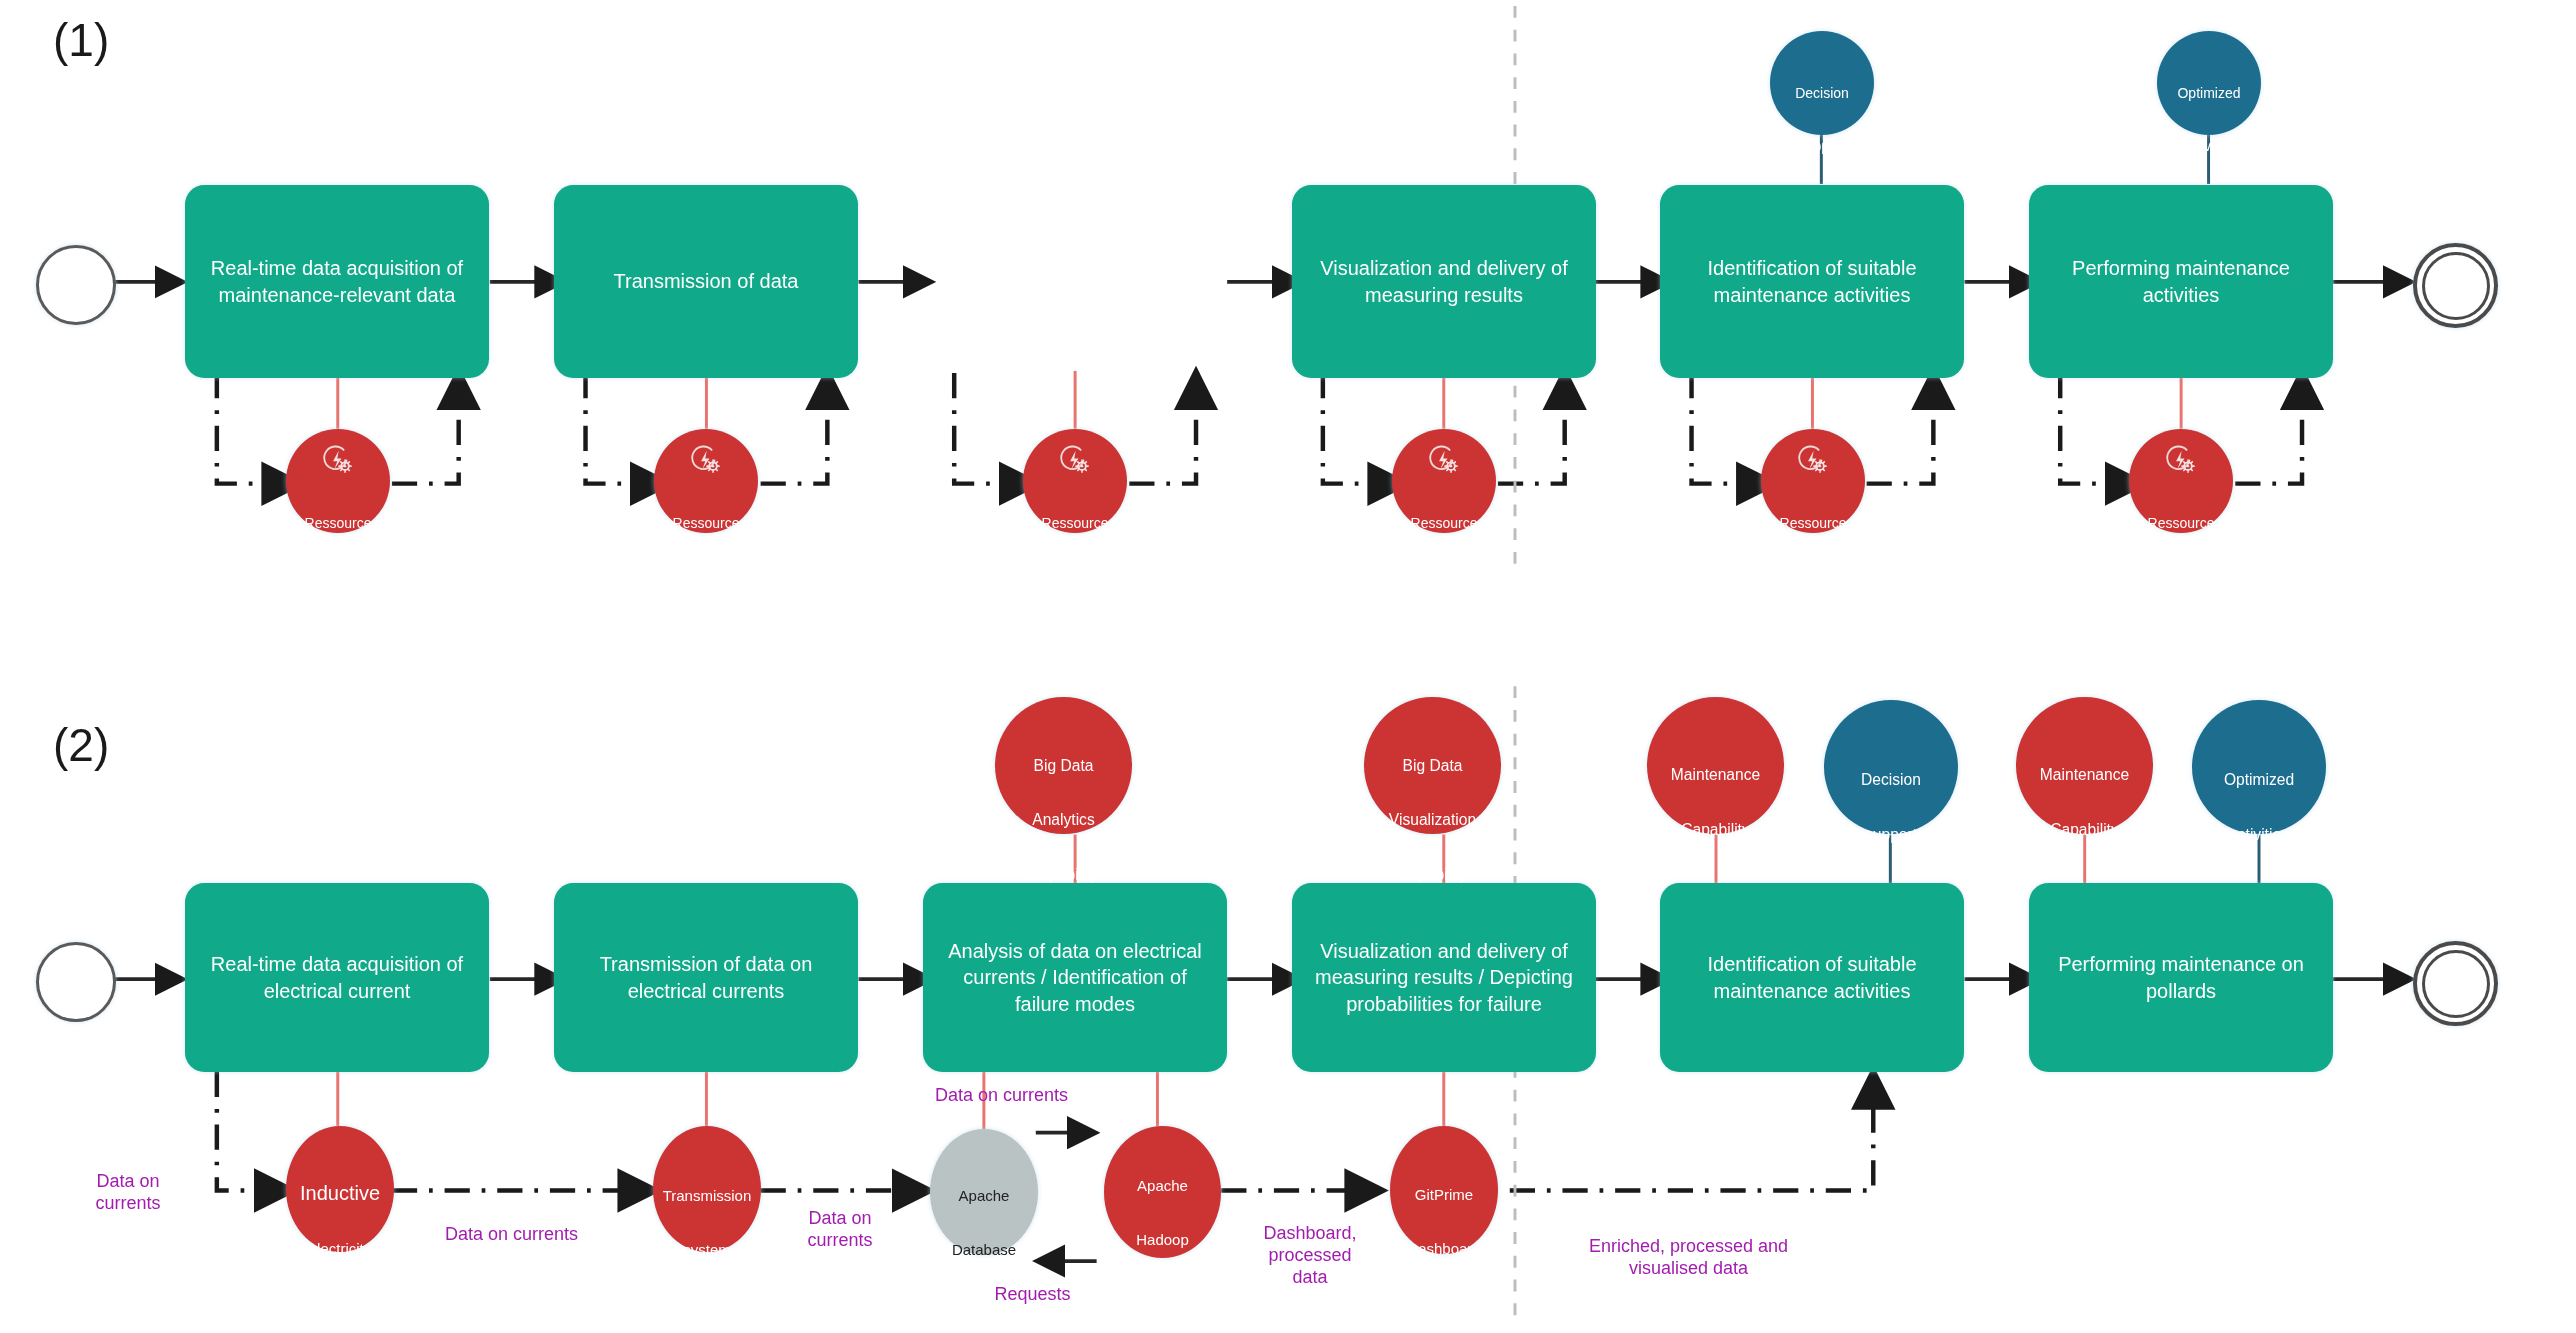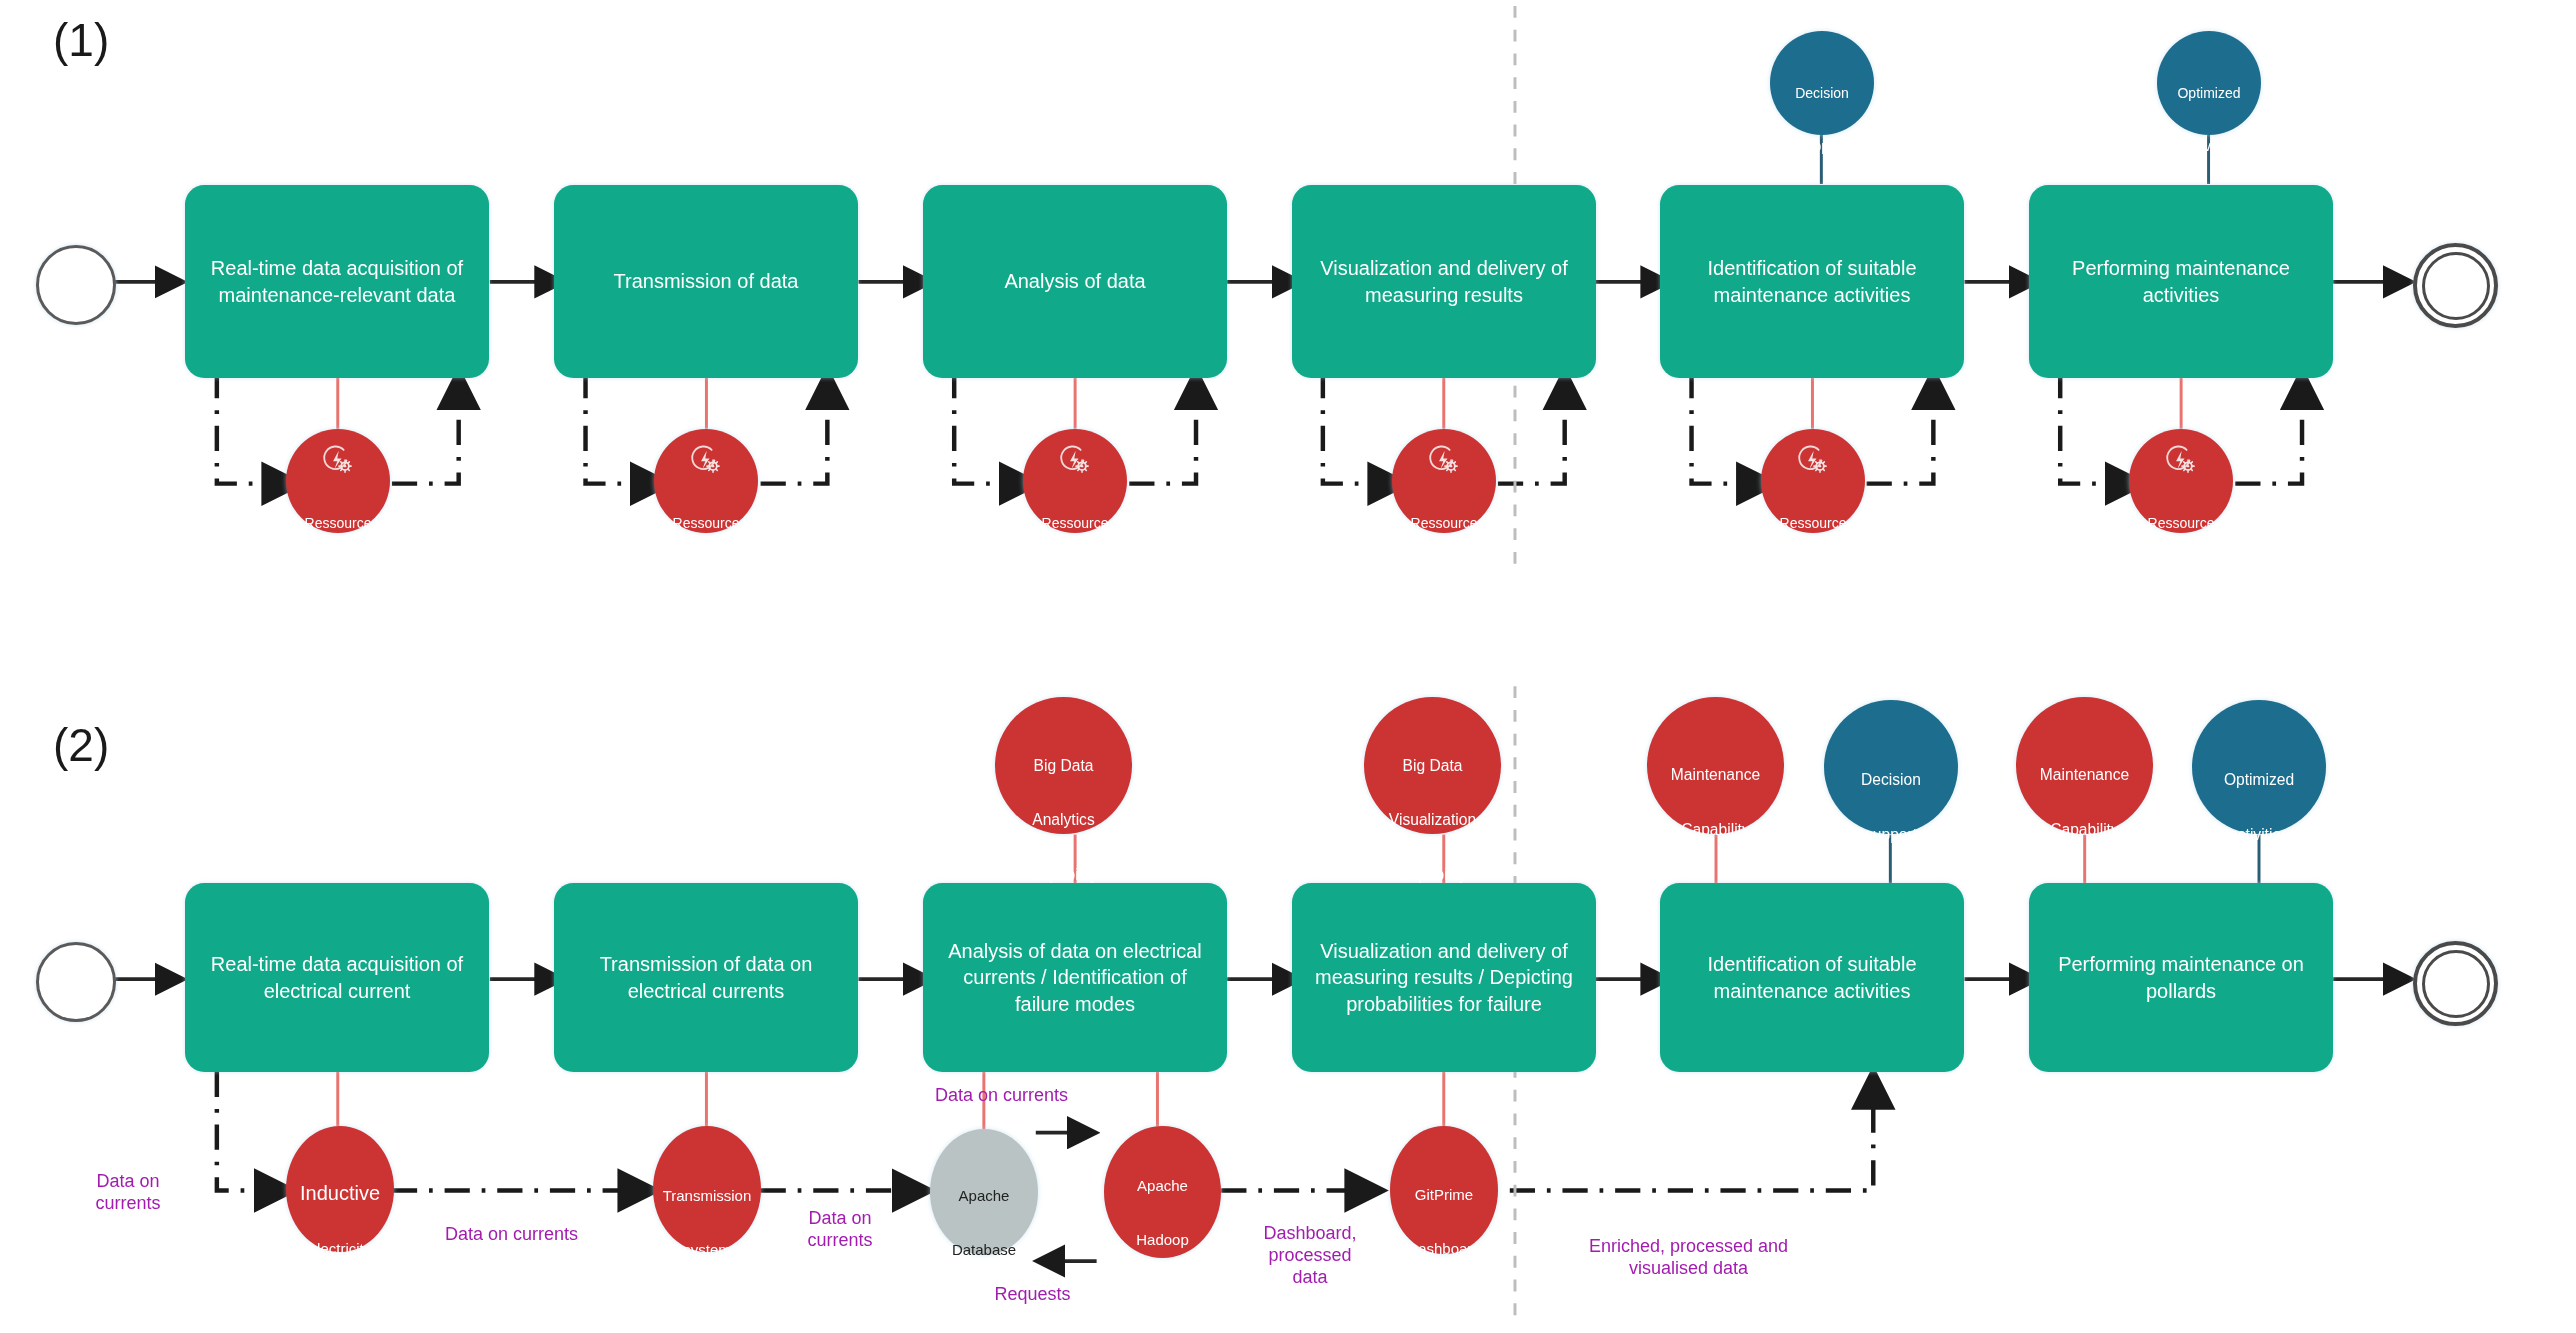--- a/index.html
+++ b/index.html
@@ -152,23 +152,20 @@
 
   <div class="startev" style="left:36px;top:245px;width:74px;height:74px;"></div>
   <div class="endev" style="left:2413px;top:243px;width:77px;height:77px;"></div>
 
   <div class="task" style="left:185px;top:185px;width:304px;height:193px;">
     <span>Real-time data acquisition of maintenance-relevant data</span>
   </div>
   <div class="task" style="left:554px;top:185px;width:304px;height:193px;">
     <span>Transmission of data</span>
   </div>
-  <div class="task" style="left:923px;top:185px;width:304px;height:193px;">
-    <span>Analysis of data</span>
-  </div>
   <div class="task" style="left:1292px;top:185px;width:304px;height:193px;">
     <span>Visualization and delivery of measuring results</span>
   </div>
   <div class="task" style="left:1660px;top:185px;width:304px;height:193px;">
     <span>Identification of suitable maintenance activities</span>
   </div>
   <div class="task" style="left:2029px;top:185px;width:304px;height:193px;">
     <span>Performing maintenance activities</span>
   </div>
 

